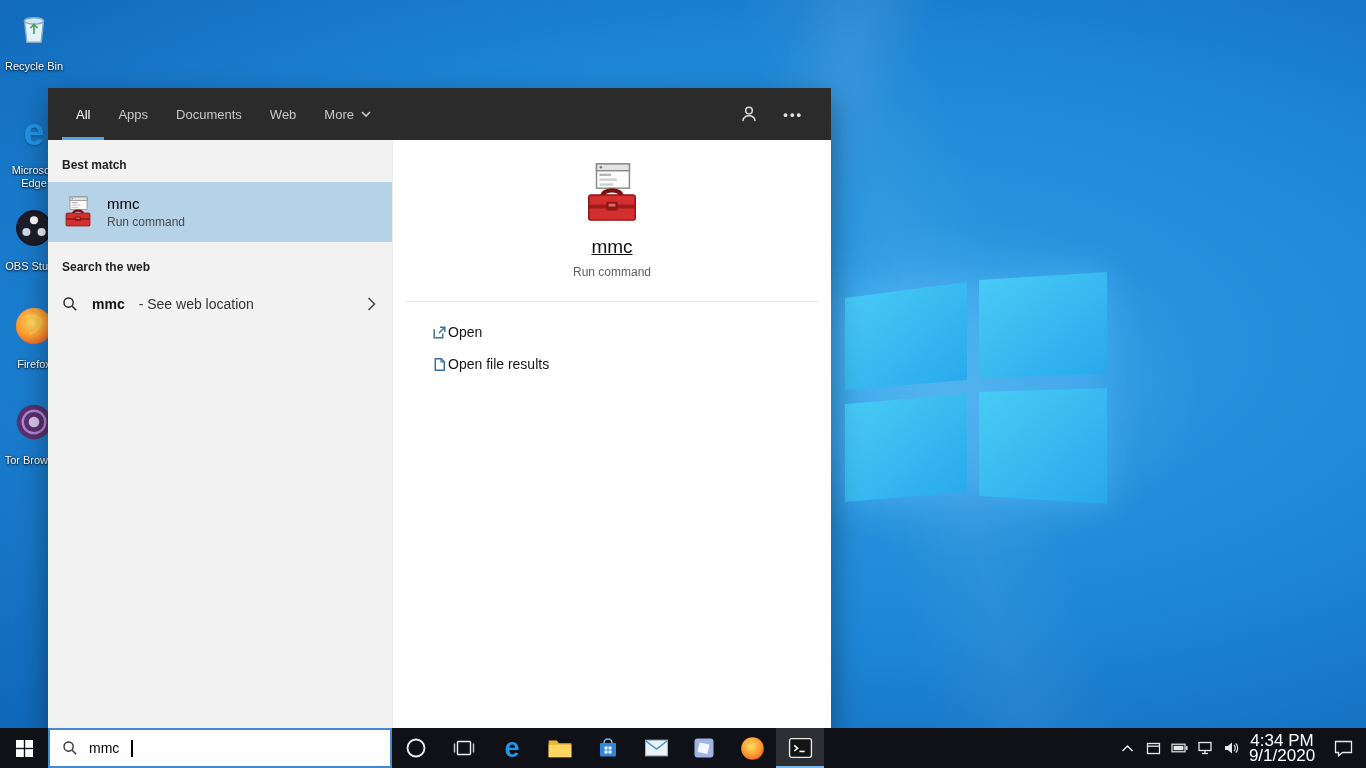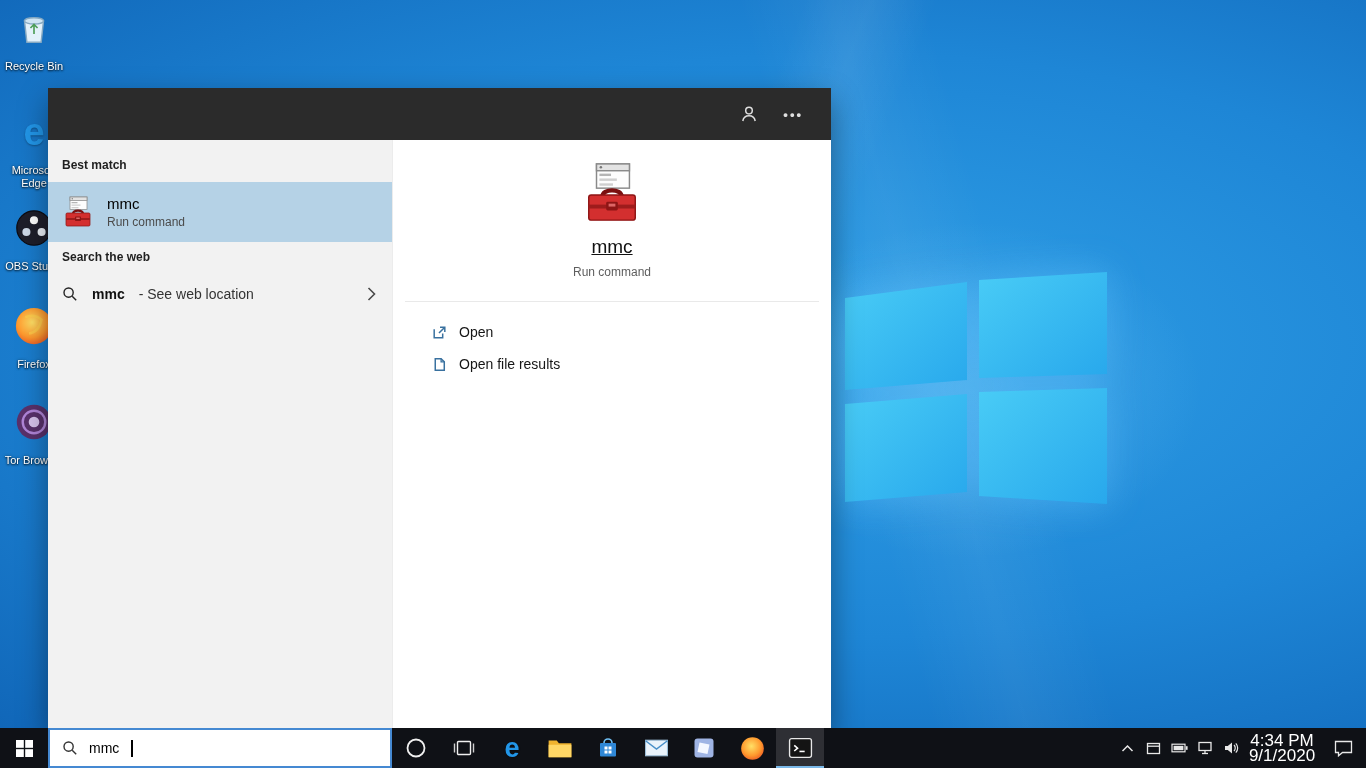--- a/index.html
+++ b/index.html
@@ -50,21 +50,21 @@
   .web-row .q{font-weight:700;color:#111;}
   .web-row .sfx{color:#333;}
   .web-row .spacer{flex:1;}
 
   .sp-right{flex:1;background:#fff;border-left:1px solid #ececec;display:flex;
     flex-direction:column;align-items:center;padding-top:22px;box-sizing:border-box;}
   .pv-title{font-size:19px;color:#111;text-decoration:underline;margin-top:12px;cursor:pointer;}
   .pv-sub{font-size:12px;color:#5e5e5e;margin-top:7px;}
   .pv-div{height:1px;background:#e9e9e9;align-self:stretch;margin:22px 12px 6px;}
   .pv-actions{align-self:stretch;padding:8px 0 0 38px;display:flex;flex-direction:column;}
-  .pv-action{display:flex;align-items:center;gap:11px;height:32px;font-size:14px;color:#161616;cursor:pointer;}
+  .pv-action{display:flex;align-items:center;gap:0;height:32px;font-size:14px;color:#161616;cursor:pointer;}
 
   
   .taskbar{position:absolute;left:0;right:0;bottom:0;height:40px;background:#0f1116;
     display:flex;align-items:stretch;z-index:10;}
   .tb-btn{flex:0 0 48px;display:flex;align-items:center;justify-content:center;cursor:pointer;}
   .tb-btn.active{background:rgba(255,255,255,.13);box-shadow:inset 0 -2px 0 #7ab8e8;}
   .tb-search{flex:0 0 344px;background:#fff;border:2px solid #4589d2;box-sizing:border-box;
     display:flex;align-items:center;gap:11px;padding:0 12px;cursor:text;}
   .tb-search .txt{font-size:14px;color:#000;}
   .caret{display:inline-block;width:1.5px;height:17px;background:#000;margin-left:1px;
@@ -152,20 +152,40 @@
         <circle cx="16" cy="16" r="9.5" fill="none" stroke="#b085d8" stroke-width="2"></circle>
         <circle cx="16" cy="16" r="4.5" fill="#d7c3ec"></circle>
       </svg>
     </div>
     <div class="dlabel">Tor Browser</div>
   </div>
 
   <div class="search-panel">
 
     <div class="sp-header">
+      <div class="tabs">
+        <div class="tab active">
+          <span>All</span>
+        </div>
+        <div class="tab">
+          <span>Apps</span>
+        </div>
+        <div class="tab">
+          <span>Documents</span>
+        </div>
+        <div class="tab">
+          <span>Web</span>
+        </div>
+        <div class="tab">
+          <span>More</span>
+          <svg width="10" height="7" viewBox="0 0 10 7">
+            <path d="M1 1 l4 4 4 -4" fill="none" stroke="#c9c9c9" stroke-width="1.6"></path>
+          </svg>
+        </div>
+      </div>
       <div class="hdr-actions">
         <svg width="20" height="20" viewBox="0 0 20 20">
           <circle cx="10" cy="6.6" r="3.3" fill="none" stroke="#dedede" stroke-width="1.5"></circle>
           <path d="M3.8 17 a6.3 6.3 0 0 1 12.4 0" fill="none" stroke="#dedede" stroke-width="1.5"></path>
         </svg>
         <span class="ellipsis">•••</span>
       </div>
     </div>
 
     <div class="sp-body">
@@ -186,21 +206,21 @@
             <rect x="8" y="44" width="48" height="4" fill="#9e1c1c"></rect>
             <rect x="26" y="41" width="12" height="9" rx="1.5" fill="#8e1515"></rect>
             <rect x="28.5" y="43" width="7" height="3" fill="#d66"></rect>
           </svg>
           <div>
             <div class="rtitle">mmc</div>
             <div class="rsub">Run command</div>
           </div>
         </div>
 
-        <div class="section-h" style="margin-top:0">Search the web</div>
+        <div class="section-h" style="margin-top:10px">Search the web</div>
 
         <div class="web-row">
           <svg width="16" height="16" viewBox="0 0 16 16">
             <circle cx="6.6" cy="6.6" r="4.6" fill="none" stroke="#222" stroke-width="1.4"></circle>
             <line x1="10.2" y1="10.2" x2="14.2" y2="14.2" stroke="#222" stroke-width="1.4"></line>
           </svg>
           <span class="q">mmc</span>
             <span class="sfx"> - See web location</span>
           <span class="spacer"></span>
           <svg width="9" height="14" viewBox="0 0 9 14">

